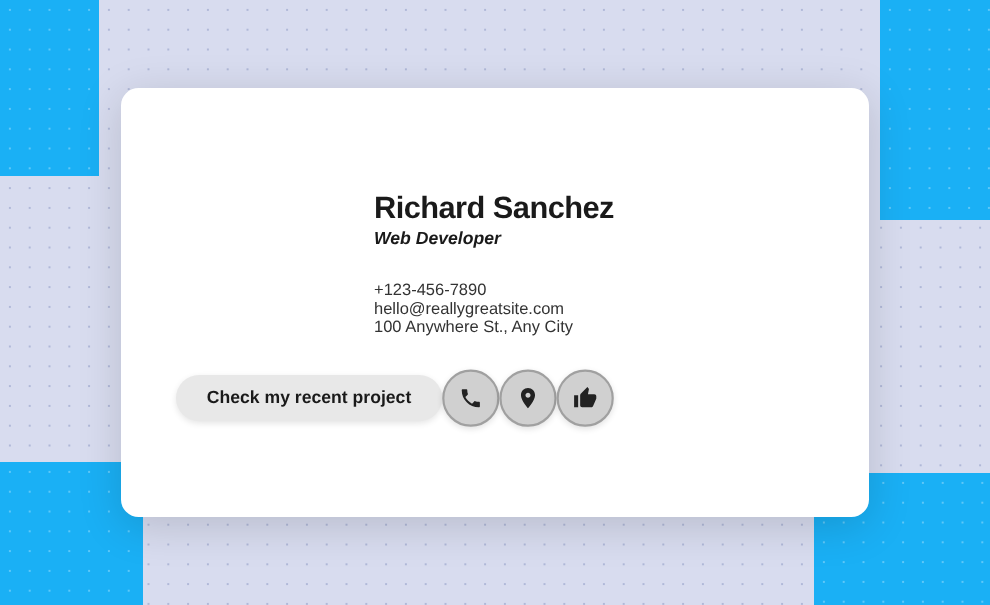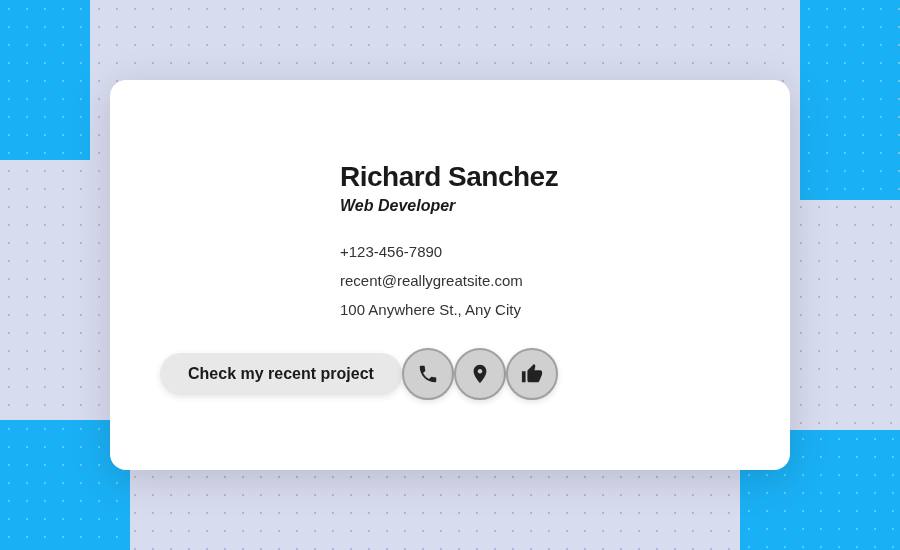--- a/index.html
+++ b/index.html
@@ -104,21 +104,21 @@
       font-size: 16px;
       font-weight: 700;
       font-style: italic;
       color: #1a1a1a;
       margin-bottom: 28px;
     }
 
     .card-contact {
       display: flex;
       flex-direction: column;
-      gap: 12px;
+      gap: 0;
     }
 
     .card-contact-item {
       font-size: 15px;
       color: #333;
     }
 
     
     .card-actions {
       display: flex;
@@ -172,21 +172,21 @@
 <div class="blue-block-tr"></div>
 <div class="blue-block-br"></div>
 <div class="blue-block-br2"></div>
 
 <div class="card">
   <div class="card-info">
     <div class="card-name">Richard Sanchez</div>
     <div class="card-title">Web Developer</div>
     <div class="card-contact">
       <span class="card-contact-item">+123-456-7890</span>
-      <span class="card-contact-item">recent@reallygreatsite.com</span>
+      <span class="card-contact-item">hello@reallygreatsite.com</span>
       <span class="card-contact-item">100 Anywhere St., Any City</span>
     </div>
   </div>
 
   <div class="card-actions">
     <button class="btn-project">Check my recent project</button>
 
     <div class="icon-btn">
       <svg class="icon-svg" viewBox="0 0 24 24" xmlns="http://www.w3.org/2000/svg">
         <path d="M6.6 10.8c1.4 2.8 3.8 5.1 6.6 6.6l2.2-2.2c.3-.3.7-.4 1-.2 1.1.4 2.3.6 3.6.6.6 0 1 .4 1 1V20c0 .6-.4 1-1 1-9.4 0-17-7.6-17-17 0-.6.4-1 1-1h3.5c.6 0 1 .4 1 1 0 1.3.2 2.5.6 3.6.1.3 0 .7-.2 1L6.6 10.8z"></path>

